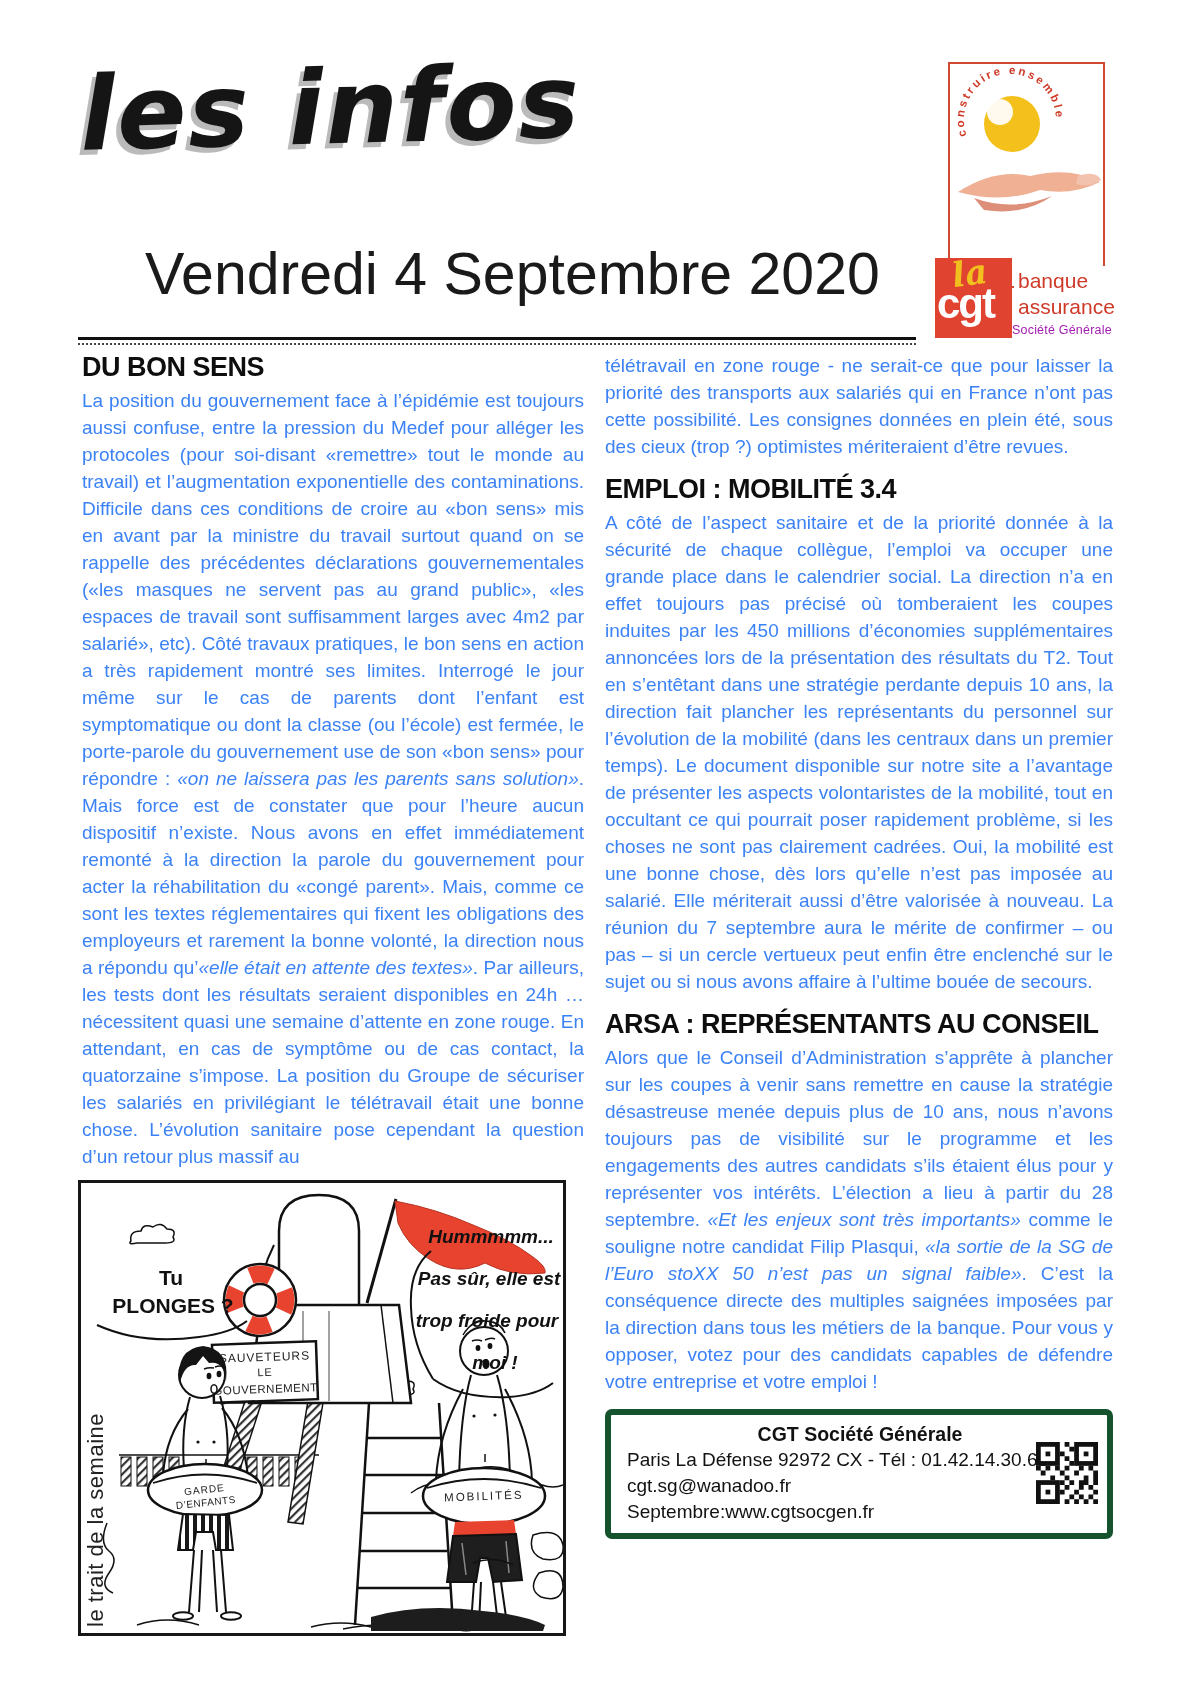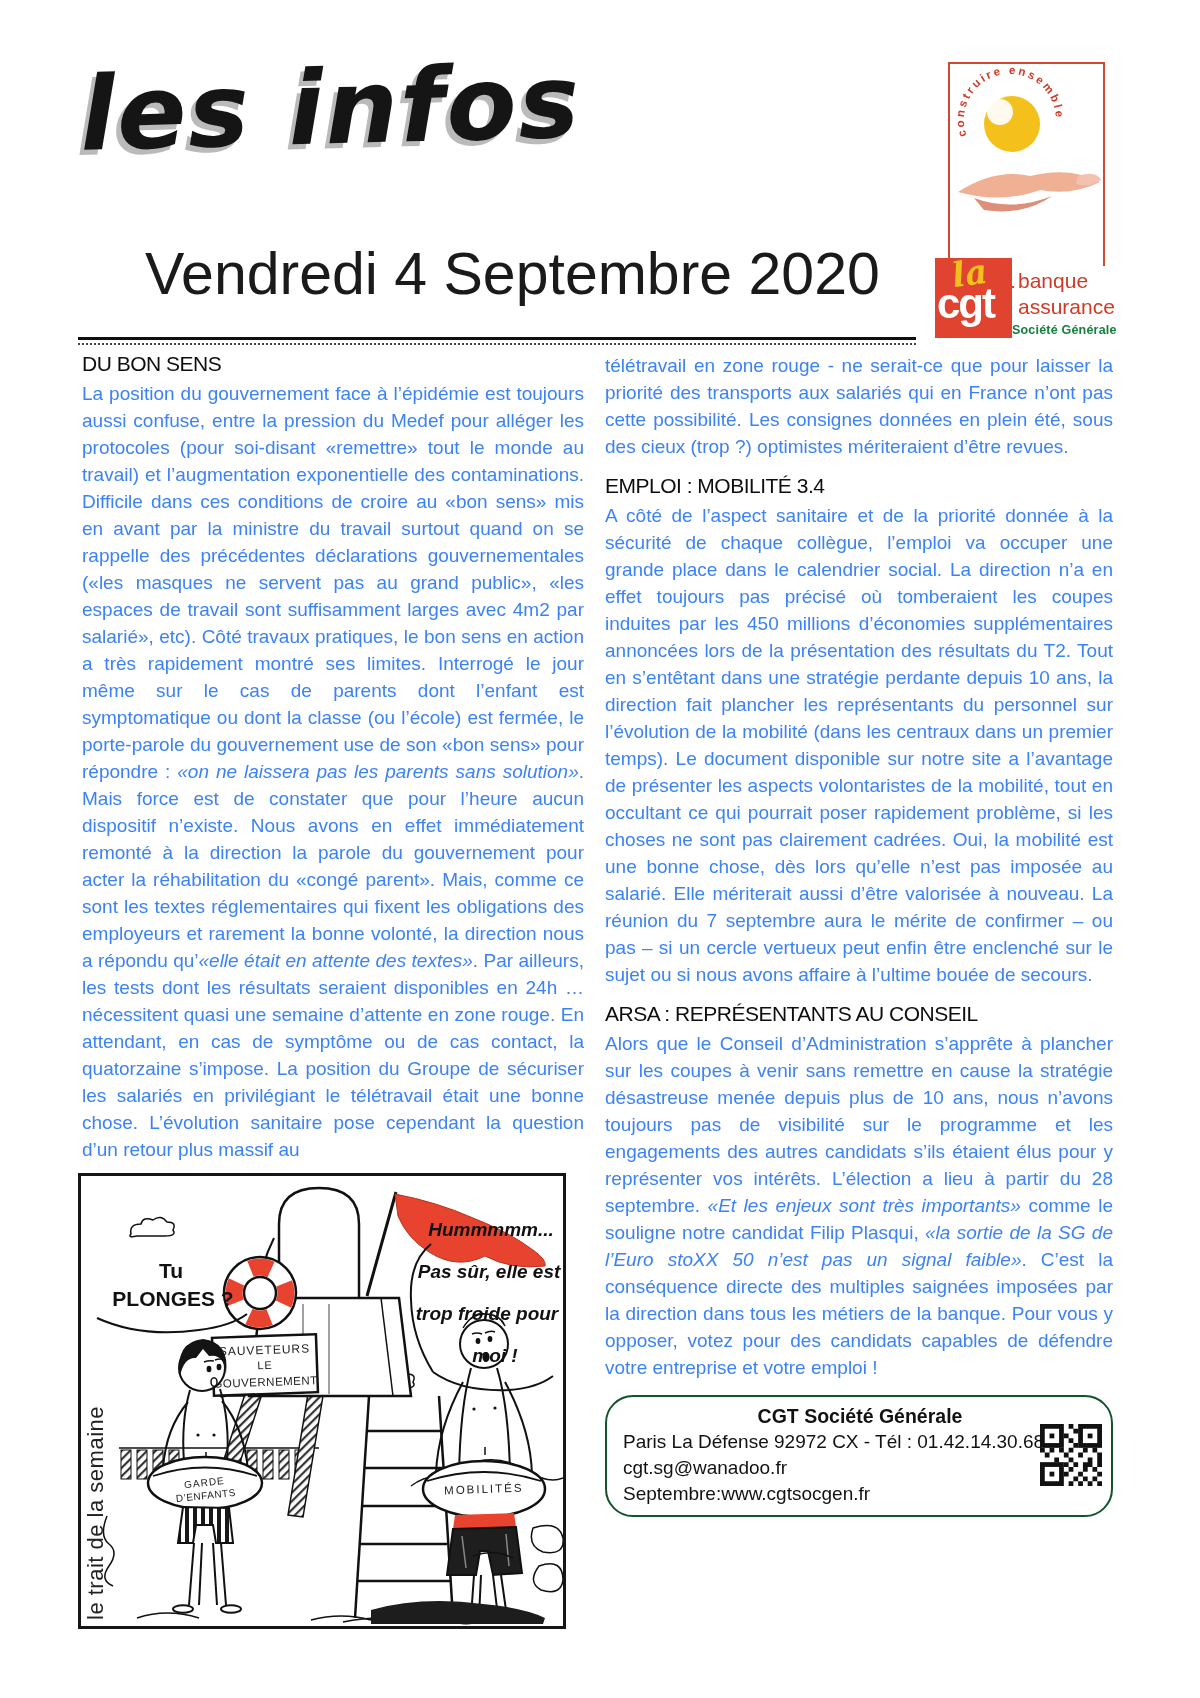--- a/index.html
+++ b/index.html
@@ -40,53 +40,53 @@
   }
   .cgt-cgt{
     position:absolute;left:937px;top:283px;
     font-weight:900;font-size:42px;letter-spacing:-2px;color:#ffffff;line-height:1;
   }
   .org-label{
     position:absolute;left:1014px;top:266px;width:95px;background:#fff;
     color:#cf3a28;font-size:21px;line-height:26px;padding:2px 0 2px 4px;
   }
   .org-sg{
-    position:absolute;left:1012px;top:323px;color:#15803d;font-weight:bold;
+    position:absolute;left:1012px;top:323px;color:#a21caf;font-weight:normal;
     font-size:12.5px;white-space:nowrap;letter-spacing:.2px;
   }
   
   .cols{
     position:absolute;left:82px;top:352px;width:1031px;display:flex;gap:21px;
   }
   .col-left{width:502px;}
   .col-right{width:508px;}
   h2.section{
-    margin:0 0 4px 0;font-size:21px;line-height:1.15;font-weight:normal;
+    margin:0 0 4px 0;font-size:27px;line-height:1.15;font-weight:bold;
     letter-spacing:-.5px;color:#0e0e0e;
   }
   h2.section.spaced{margin-top:14px;}
   p.body{
     margin:0;font-size:19px;line-height:27px;text-align:justify;color:#3b82f6;
   }
   p.body .it{font-style:italic;}
   
   .cartoon{
     position:relative;margin:10px 0 0 -4px;width:488px;height:456px;
     border:3px solid #161616;box-sizing:border-box;background:#fff;
   }
   .cartoon svg{position:absolute;left:0;top:0;}
   .cartoon-caption{
     position:absolute;left:2px;bottom:6px;
     writing-mode:vertical-rl;transform:rotate(180deg);
     font-size:22px;color:#222;letter-spacing:.5px;
   }
   
   .contact{
-    position:relative;margin-top:14px;border:2px solid #14532d;
-    border-radius:28px;padding:6px 14px 8px 16px;box-sizing:border-box;
+    position:relative;margin-top:14px;border:6px solid #14532d;
+    border-radius:7px;padding:6px 14px 8px 16px;box-sizing:border-box;
     font-size:19px;line-height:26px;background:#fff;
   }
   .contact .title{text-align:center;font-weight:bold;font-size:19.5px;}
   .contact .qr{position:absolute;right:9px;top:27px;width:62px;height:62px;}
   .svgtext{font-family:"Liberation Sans", sans-serif;}
 </style>
 </head>
 <body>
 
 <div class="masthead-logo">les infos</div>

